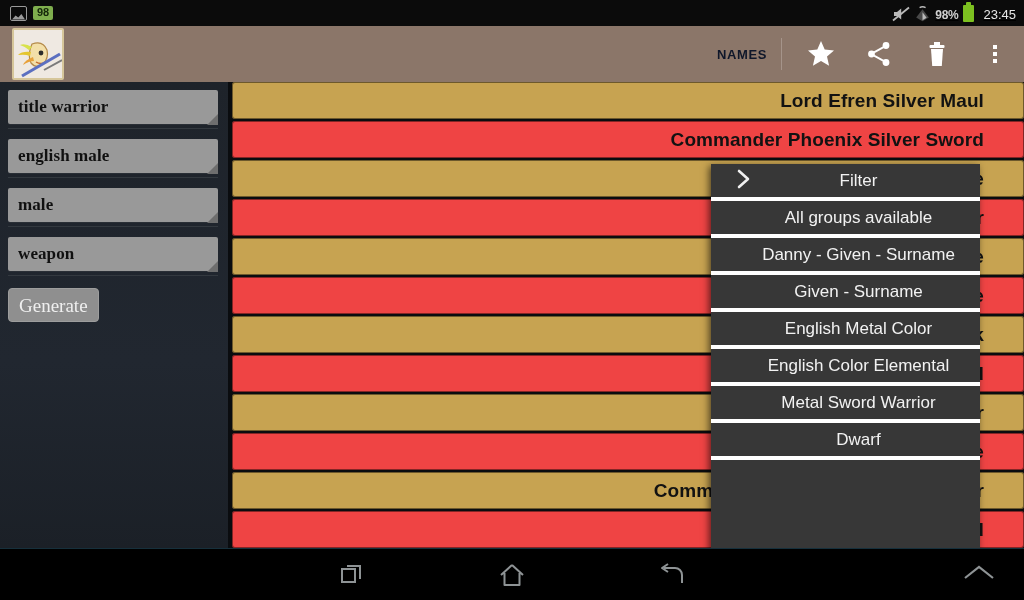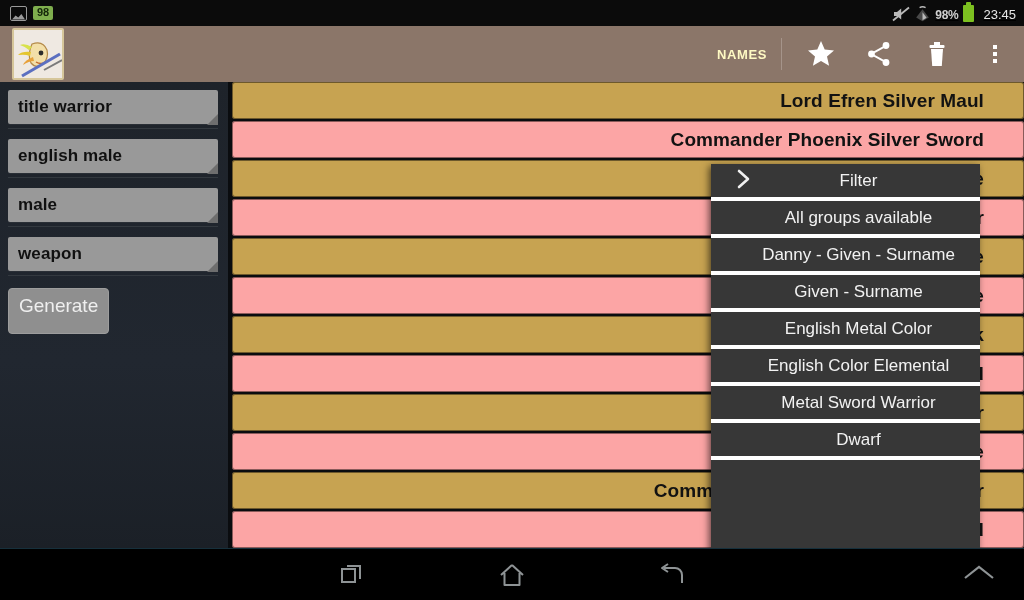--- a/index.html
+++ b/index.html
@@ -51,21 +51,21 @@
     background:#8b7669; display:flex; align-items:center;
   }
   .app-icon{
     width:52px; height:52px; margin-left:12px;
     border:2px solid #d6c69a; border-radius:2px;
     background:#efe9e0; position:relative; overflow:hidden;
   }
   .app-icon svg{ display:block; }
   .ab-spacer{ flex:1; }
   .ab-title{
-    color:#fef9c3; font-size:13px; font-weight:bold; letter-spacing:0.6px;
+    color:#0f172a; font-size:13px; font-weight:bold; letter-spacing:0.6px;
     margin-right:14px;
   }
   .ab-div{ width:1px; height:32px; background:#a5948a; margin-right:10px; }
   .ab-btn{
     width:58px; height:56px; display:flex; align-items:center; justify-content:center;
   }
   .ab-btn svg{ display:block; }
   .dots{ display:flex; flex-direction:column; gap:3px; align-items:center; }
   .dots i{ width:4px; height:4px; background:#fff; display:block; border-radius:0; }
 
@@ -73,57 +73,58 @@
   .content{
     position:absolute; left:0; top:82px; width:1024px; height:466px;
     background:#0a0c0f;
   }
 
   
   .leftpanel{
     position:absolute; left:0; top:0; width:228px; height:466px;
     background:linear-gradient(180deg,#1e232a 0%, #212730 60%, #1b2027 100%);
     padding:8px 10px 0 8px;
+    font-family:Liberation Serif, serif;
   }
   .spinner{
     position:relative; height:34px; margin-bottom:15px;
     background:#999999; border-radius:2px;
     display:flex; align-items:center; padding-left:10px;
     box-shadow:0 1px 0 #2a2f36;
   }
   .spinner span{
     color:#101010; font-size:17px; font-weight:bold; letter-spacing:0.1px;
   }
   .spinner::after{
     content:""; position:absolute; right:0px; bottom:-1px;
     border-left:11px solid transparent; border-bottom:11px solid #6e6e6e;
   }
   .spinner-underline{
     position:absolute; left:0; right:0; bottom:-5px; height:1px; background:#33393f;
   }
   .genbtn{
     display:inline-block; background:#8f8f8f; border-radius:4px;
-    color:#efefef; font-size:19px; padding:6px 10px 16px; margin-top:2px;
+    color:#efefef; font-size:19px; padding:6px 10px 4px; margin-top:2px;
     border:1px solid #9d9d9d;
     text-align:center;
   }
 
   
   .namelist{
     position:absolute; left:232px; top:0; width:792px; height:466px;
     overflow:hidden; background:#0a0c0f;
   }
   .row{
     height:37px; margin-bottom:2px; width:100%;
     display:flex; align-items:center; justify-content:flex-end;
     padding-right:40px; border-radius:3px;
     box-shadow:inset 0 0 0 1px rgba(0,0,0,0.45);
   }
   .row.gold{ background:#c7a351; }
-  .row.orange{ background:#fca5a5; }
+  .row.orange{ background:#ef4444; }
   .row span{
     color:#121212; font-size:19px; font-weight:bold;
     white-space:nowrap; letter-spacing:0.1px;
   }
 
   
   .popup{
     position:absolute; left:711px; top:82px; width:269px; height:463px;
     background:#373737; overflow:hidden;
     box-shadow:-2px 2px 7px rgba(0,0,0,0.6);

